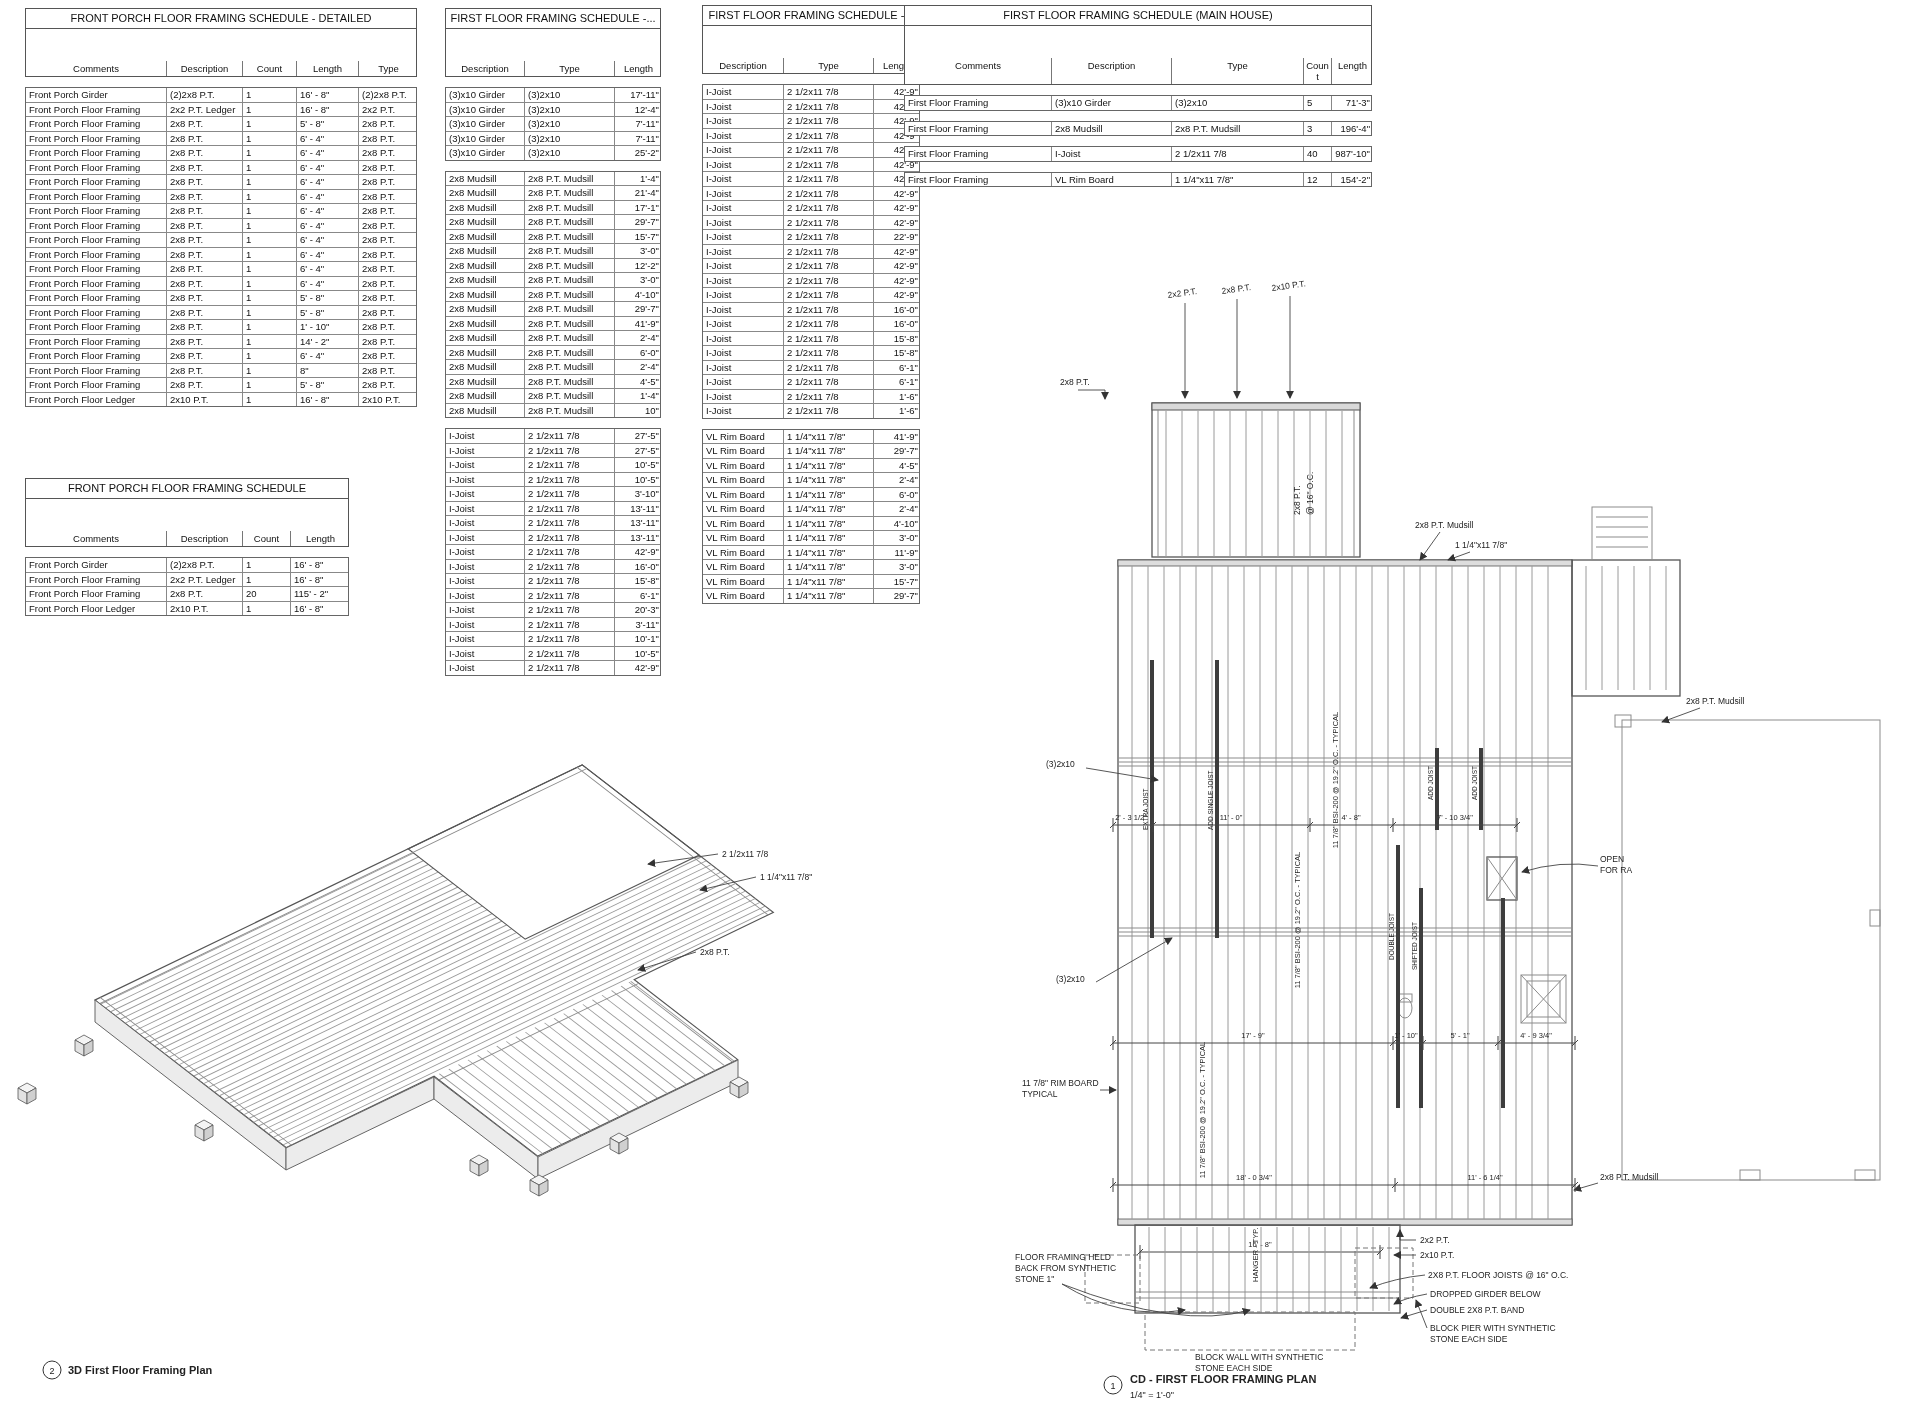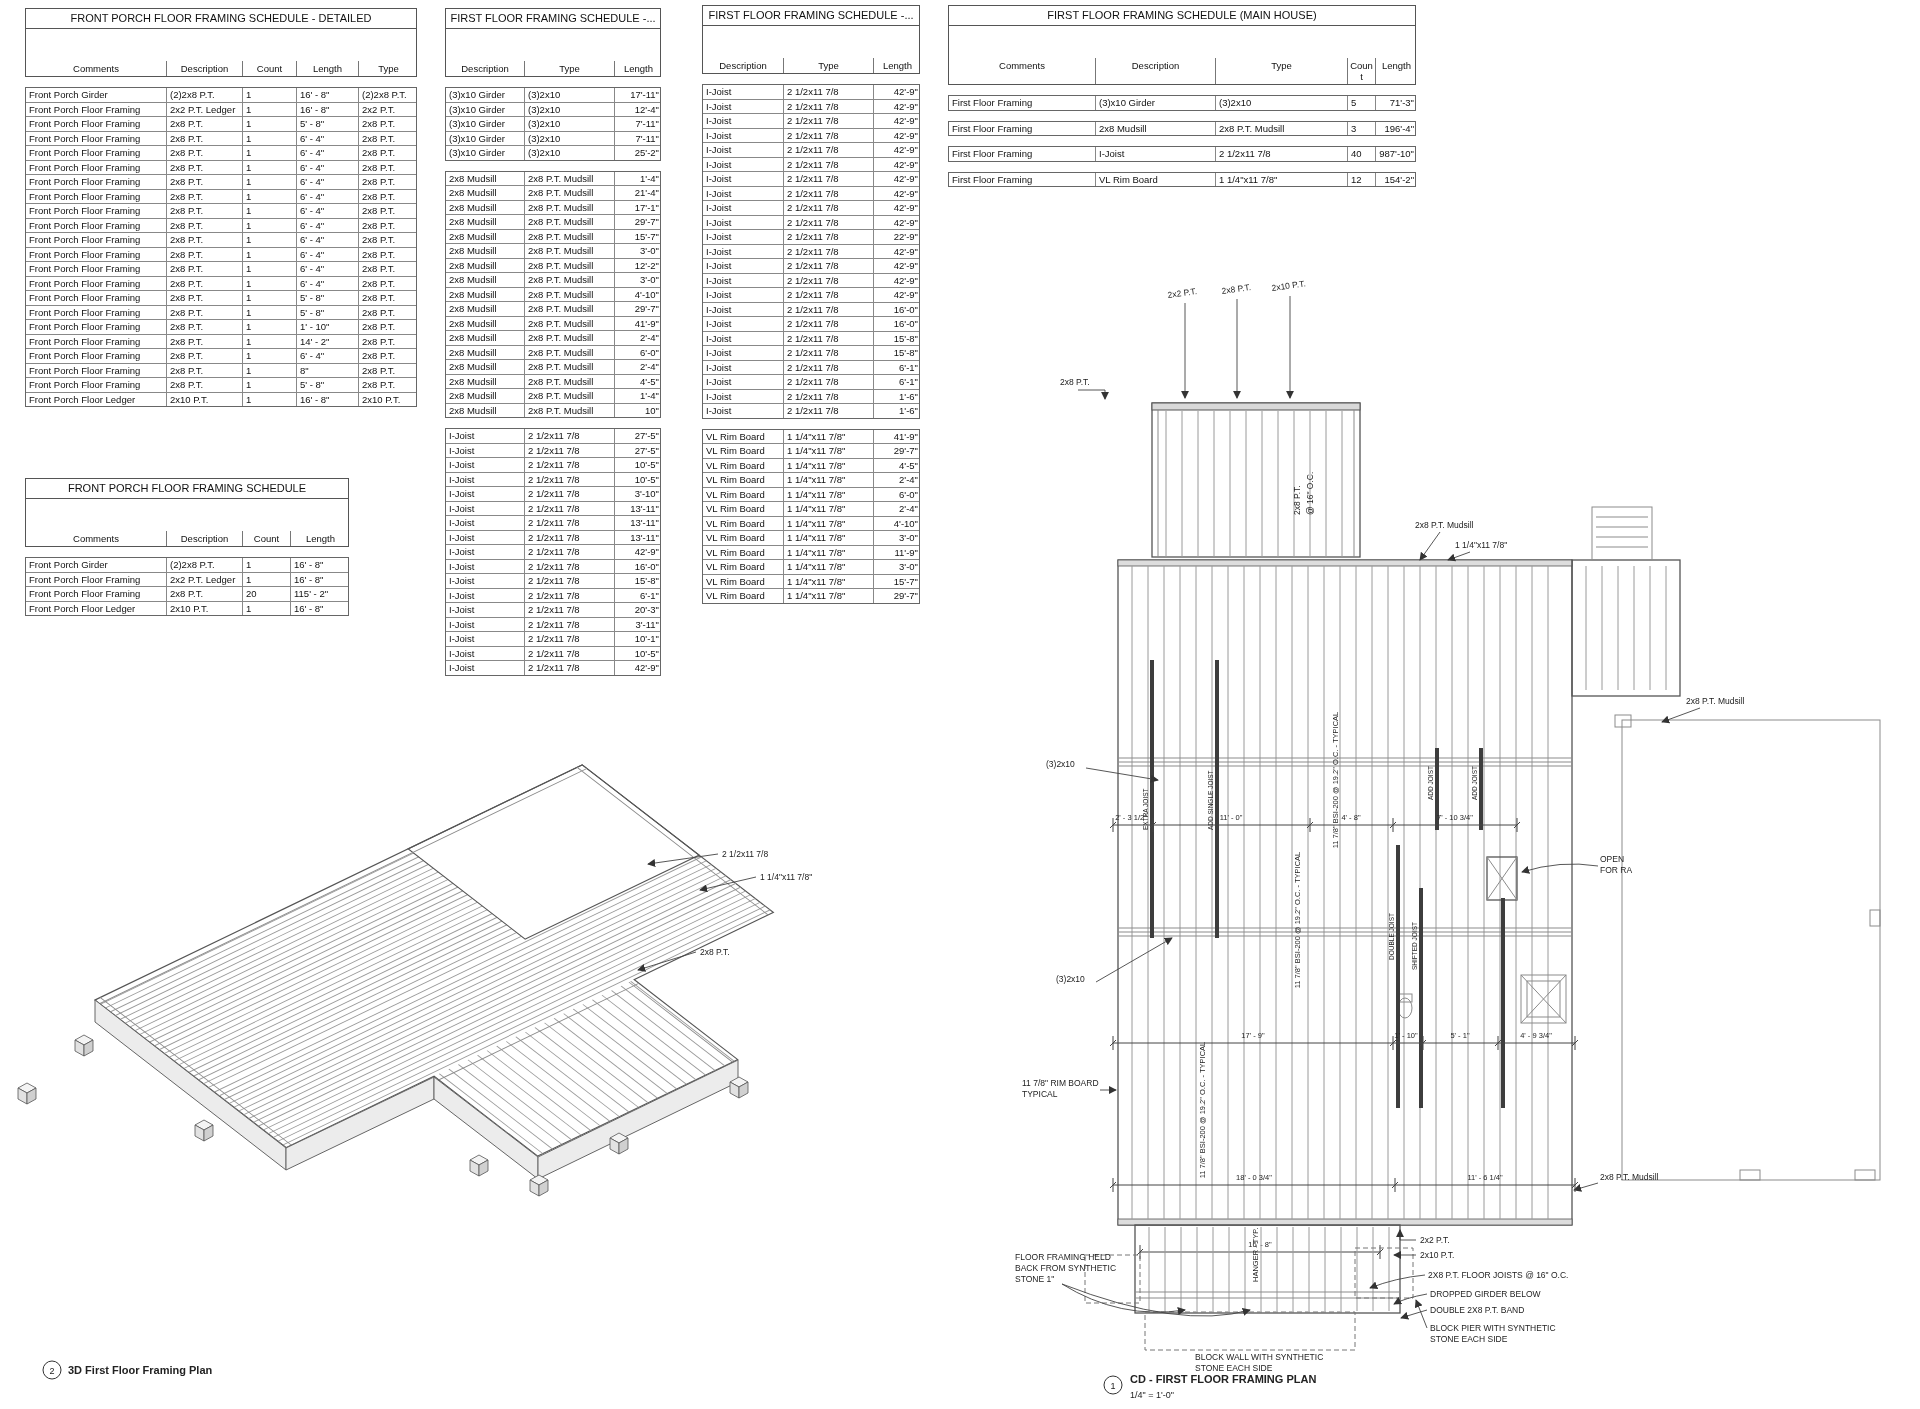--- a/index.html
+++ b/index.html
@@ -648,21 +648,21 @@
           </div>
           <div class="r">
             <div class="c">VL Rim Board</div>
             <div class="c">1 1/4"x11 7/8"</div>
             <div class="c">29'-7"</div>
           </div>
         </div>
       </div>
   </div>
 
-  <div class="sched num-right" style="left:948px;top:5px;width:468px;--cols:146px 120px 132px 28px 42px">
+  <div class="sched num-right" style="left:904px;top:5px;width:468px;--cols:146px 120px 132px 28px 42px">
     <div class="sched-top">
         <div class="sched-title">FIRST FLOOR FRAMING SCHEDULE (MAIN HOUSE)</div>
       <div class="sched-head">
           <div class="hc">Comments</div>
           <div class="hc">Description</div>
           <div class="hc">Type</div>
           <div class="hc">Count</div>
           <div class="hc">Length</div>
         </div>
       </div>

